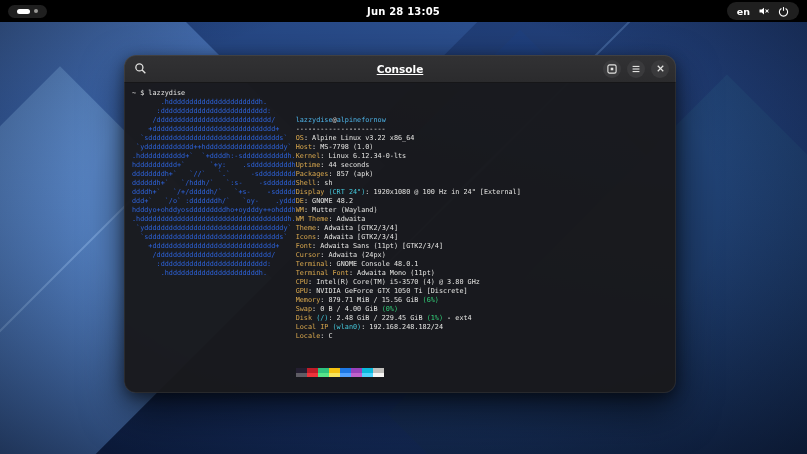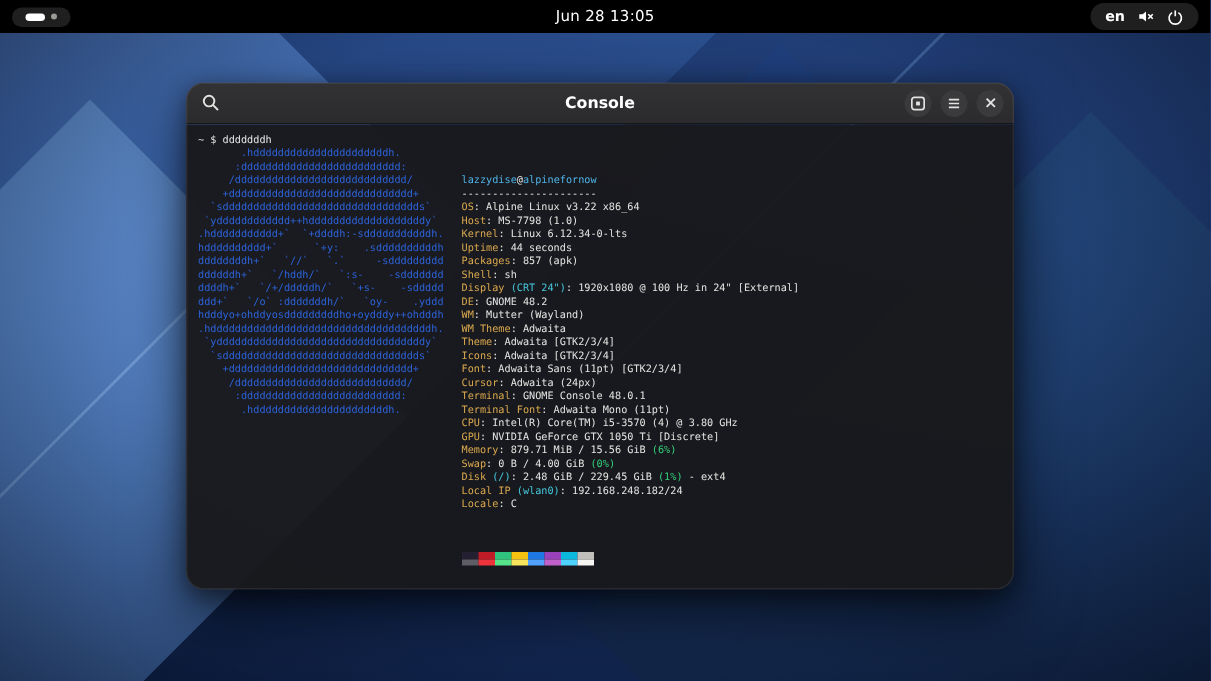--- a/index.html
+++ b/index.html
@@ -32,51 +32,51 @@
     background:radial-gradient(ellipse at 50% 45%, transparent 55%, rgba(2,6,18,.55) 100%); }
 
   
   .top-bar { position:absolute; top:0; left:0; right:0; height:22px; background:#000;
     display:flex; align-items:center; justify-content:space-between; padding:0 8px; z-index:20; }
   .ws-indicator { display:flex; align-items:center; gap:4px; padding:4px 9px;
     border-radius:99px; background:rgba(255,255,255,.12); cursor:pointer; }
   .ws-active { display:inline-block; width:13px; height:5px; border-radius:3px; background:#fff; }
   .ws-dot { display:inline-block; width:4px; height:4px; border-radius:50%; background:#9a9996; }
   .clock { position:absolute; left:50%; transform:translateX(-50%); color:#fff;
-    font-size:10px; font-weight:400; letter-spacing:.2px; padding:3px 10px; border-radius:99px; cursor:pointer;text-align:right; }
+    font-size:10px; font-weight:700; letter-spacing:.2px; padding:3px 10px; border-radius:99px; cursor:pointer;text-align:right; }
   .status-area { display:flex; align-items:center; gap:8px; padding:3px 10px;
     border-radius:99px; background:rgba(255,255,255,.12); color:#fff; cursor:pointer;justify-content:flex-end; }
   .kbd-layout { font-size:9.5px; font-weight:700; color:#fff; }
   .status-area svg { display:block; }
 
   
   .window { position:absolute; left:124px; top:55px; width:552px; height:338px;
     border-radius:12px; z-index:10;
     box-shadow:0 18px 42px rgba(0,0,0,.6), 0 4px 14px rgba(0,0,0,.45); }
   .window::after { content:""; position:absolute; inset:0; border-radius:12px;
     box-shadow:inset 0 0 0 1px rgba(255,255,255,.07); pointer-events:none; }
   .header-bar { height:28px; background:linear-gradient(#323234,#2b2b2d);
     border-bottom:1px solid #161618; border-radius:12px 12px 0 0;
     display:flex; align-items:center; justify-content:space-between; padding:0 7px; position:relative; }
   .win-title { position:absolute; left:50%; transform:translateX(-50%);
-    font-size:10.5px; font-weight:700; color:#fff; }
+    font-size:10.5px; font-weight:700; color:#fff;text-decoration:underline; }
   .hdr-group { display:flex; align-items:center; gap:6px; }
   .hdr-btn { width:18px; height:18px; border-radius:50%; border:none; background:transparent;
     display:flex; align-items:center; justify-content:center; padding:0; cursor:pointer; color:#dcdcda; }
   .hdr-btn.circled { background:#3a3a3c; }
   .hdr-btn svg { display:block; }
 
   
   .terminal { position:absolute; top:28px; left:0; right:0; bottom:0;
     background:rgba(25,25,28,.97); border-radius:0 0 12px 12px;
     padding:6px 8px; overflow:hidden;
     font-family:"DejaVu Sans Mono","Liberation Mono",monospace;
     font-size:6.8px; line-height:9px; color:#e6e6e4; }
   .terminal div { white-space:pre; }
-  .ff-row { display:flex; gap:12px; }
+  .ff-row { display:flex; }
   .ascii-logo { }
   .ff-col { }
   .pal-row { height:4.5px; font-size:0; line-height:0; white-space:pre; }
   .pal-block { display:inline-block; width:11px; height:4.5px; }
 </style>
 </head>
 <body>
 
 <div class="wallpaper">
   <div class="cube a"></div>
@@ -146,21 +146,21 @@
         <svg width="11" height="11" viewBox="0 0 12 12" stroke="#e2e2e0" stroke-width="1.4">
           <line x1="3" y1="3" x2="9" y2="9"></line>
           <line x1="9" y1="3" x2="3" y2="9"></line>
         </svg>
         <span></span>
       </button>
     </div>
   </div>
 
   <div class="terminal">
-    <div class="prompt-line1">~ $ dddddddh</div>
+    <div class="prompt-line1">~ $ lazzydise</div>
     <div class="ff-row">
       <pre class="ascii-logo" style="margin: 0px; font: inherit; color: rgb(45, 98, 217);">       .hddddddddddddddddddddddh.
       :dddddddddddddddddddddddddd:
      /dddddddddddddddddddddddddddd/
     +dddddddddddddddddddddddddddddd+
   `sdddddddddddddddddddddddddddddddds`
  `ydddddddddddd++hdddddddddddddddddddy`
 .hddddddddddd+`  `+ddddh:-sdddddddddddh.
 hdddddddddd+`      `+y:    .sddddddddddh
 ddddddddh+`   `//`   `.`     -sddddddddd

